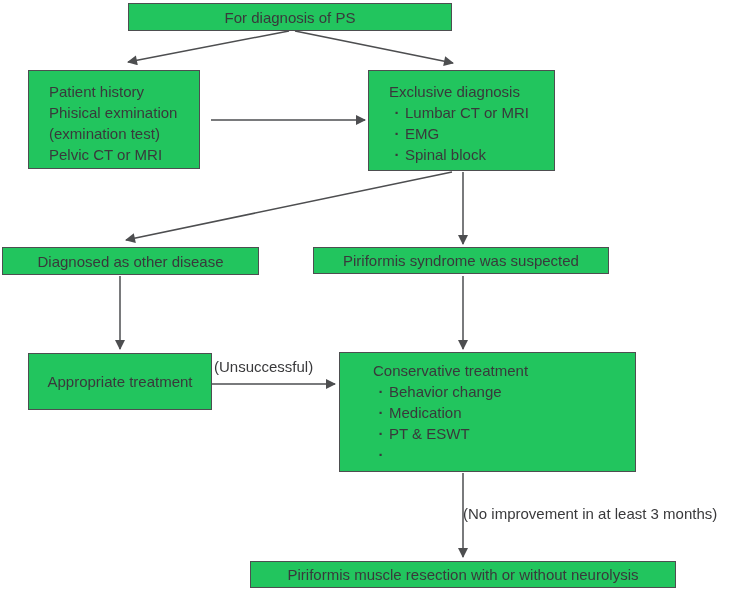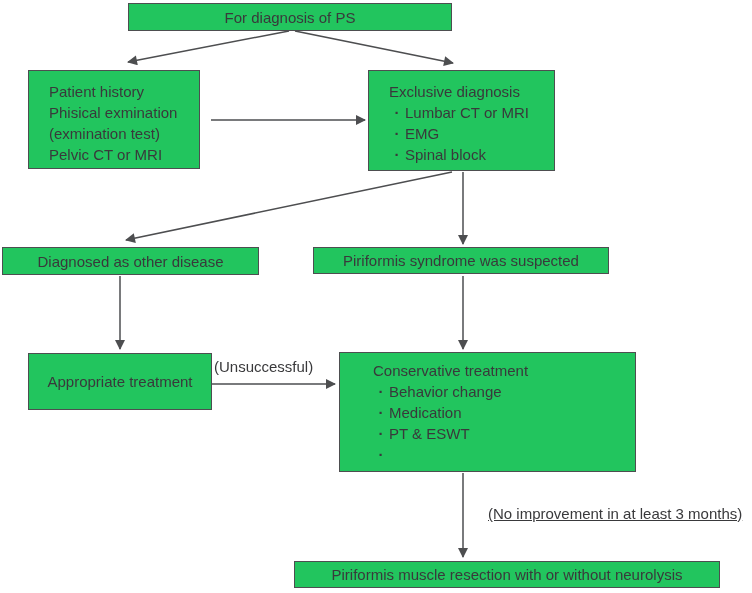--- a/index.html
+++ b/index.html
@@ -125,21 +125,21 @@
     </div>
     <div class="bullet-row">
       <span class="dot">·</span>
       <span>PT &amp; ESWT</span>
     </div>
     <div class="bullet-row">
       <span class="dot">·</span>
     </div>
   </div>
 
-  <div class="box center" style="left:250px; top:561px; width:426px; height:27px;margin-left:44px;">
+  <div class="box center" style="left:250px; top:561px; width:426px; height:27px;">
     <span>Piriformis muscle resection with or without neurolysis</span>
   </div>
 
   <div class="free-label" style="left:214px; top:356px;">(Unsuccessful)</div>
 
-  <div class="free-label" style="left:488px; top:503px;text-decoration:underline;">(No improvement in at least 3 months)</div>
+  <div class="free-label" style="left:463px; top:503px;">(No improvement in at least 3 months)</div>
 
 </div>
 
 </body></html>

